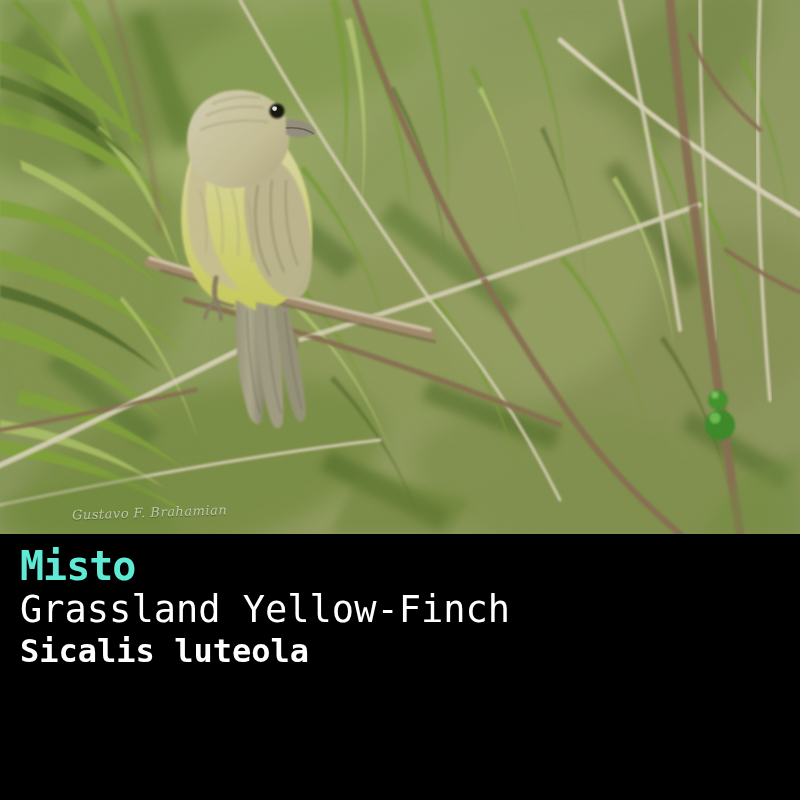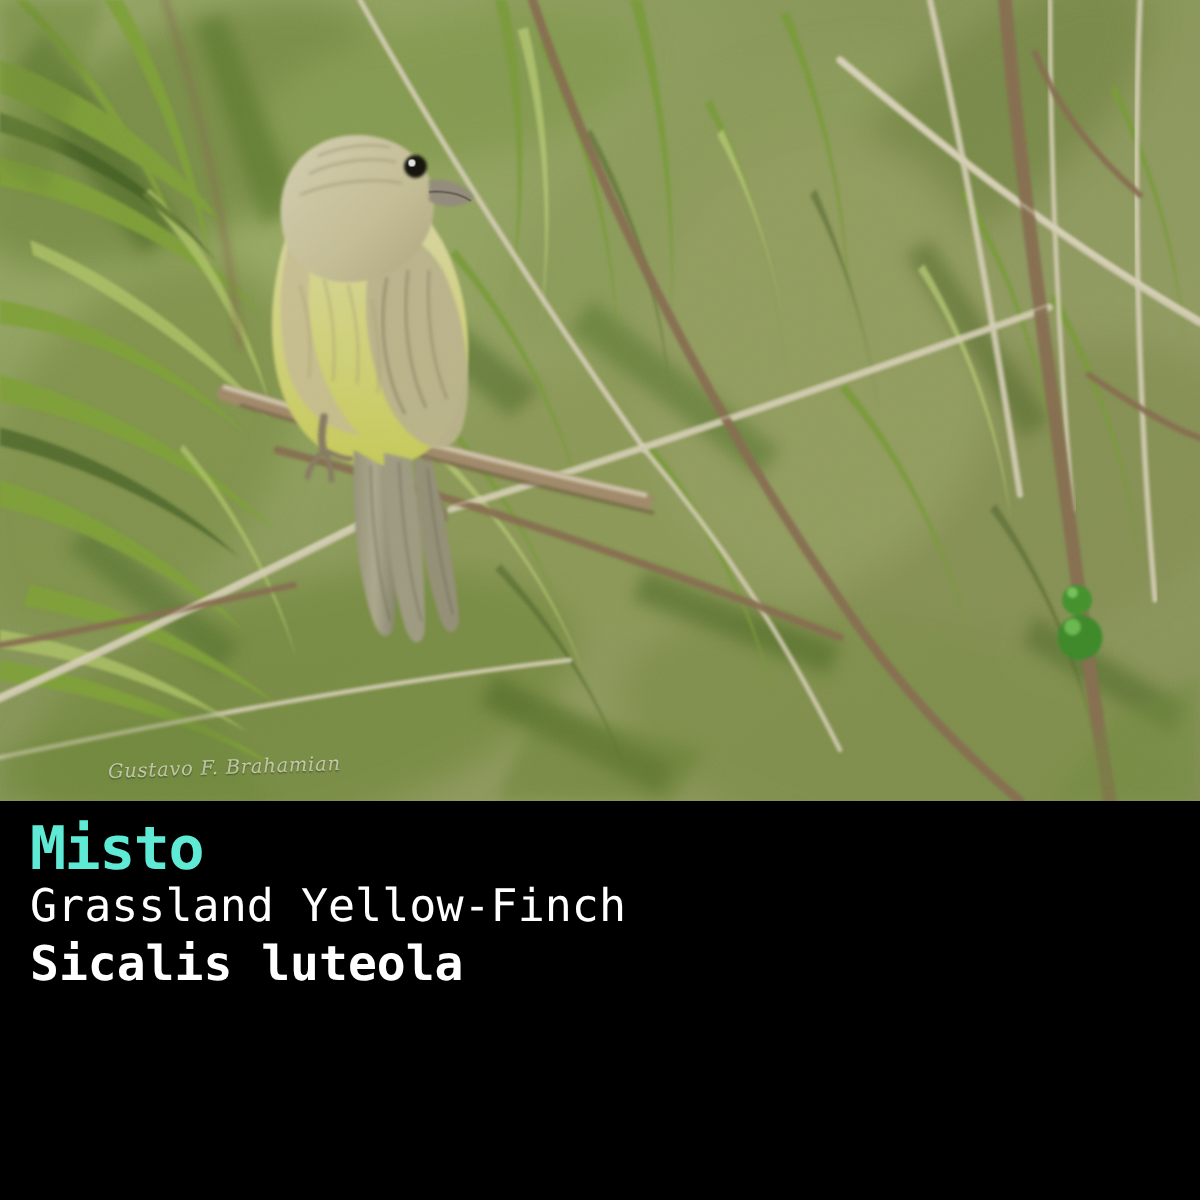--- a/index.html
+++ b/index.html
@@ -15,21 +15,21 @@
     font-family:"DejaVu Serif",serif;font-style:italic;font-size:13px;
     color:rgba(250,250,240,.62);letter-spacing:.5px;
     text-shadow:0 1px 1px rgba(0,0,0,.35);
     transform:rotate(-2deg);pointer-events:none;white-space:nowrap;
   }
 
   
   #caption{position:absolute;left:0;top:534px;width:800px;height:200px;background:#000;}
   #caption .lines{position:absolute;left:20px;top:12px;}
   .l-common{font-size:40px;font-weight:bold;color:#5eead4;line-height:1.02;letter-spacing:-1px;}
-  .l-english{font-size:30px;font-weight:normal;color:#fff;line-height:1.22;letter-spacing:0px;}
+  .l-english{font-size:37px;font-weight:normal;color:#fff;line-height:1.22;letter-spacing:0px;}
   .l-latin{font-size:32px;font-weight:bold;color:#fff;line-height:1.22;letter-spacing:0px;}
 
   
   #footer{position:absolute;left:0;top:734px;width:800px;height:66px;background:#000;}
 </style>
 </head>
 <body>
 
 <div id="page">
 

